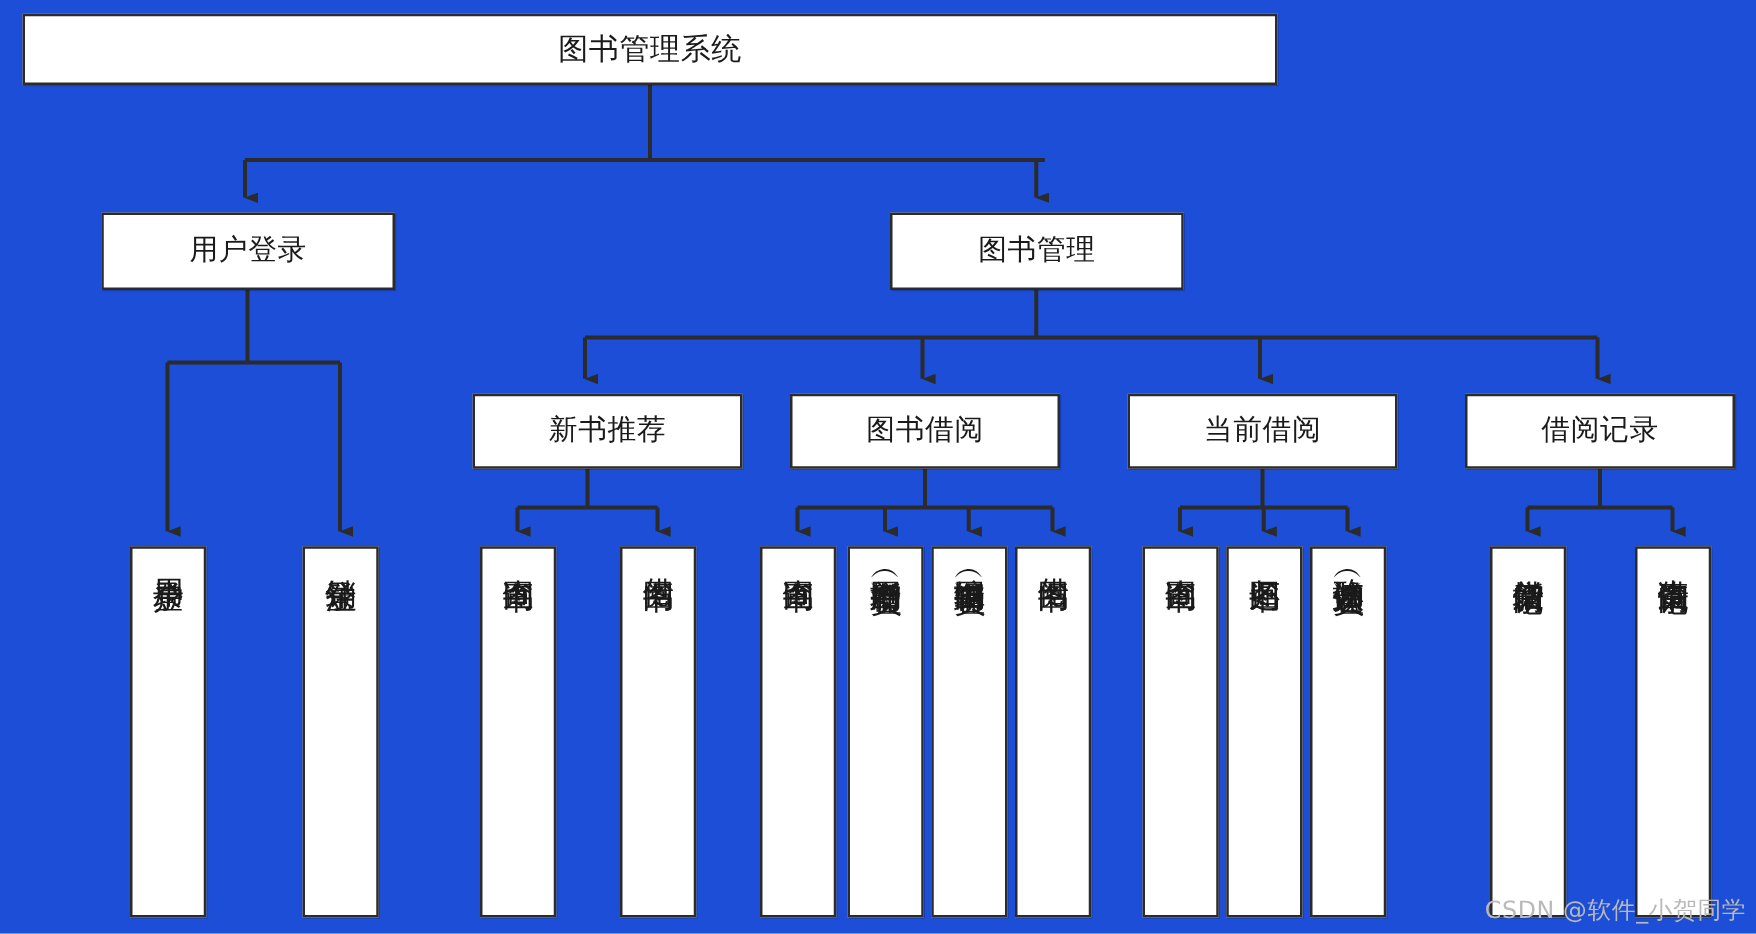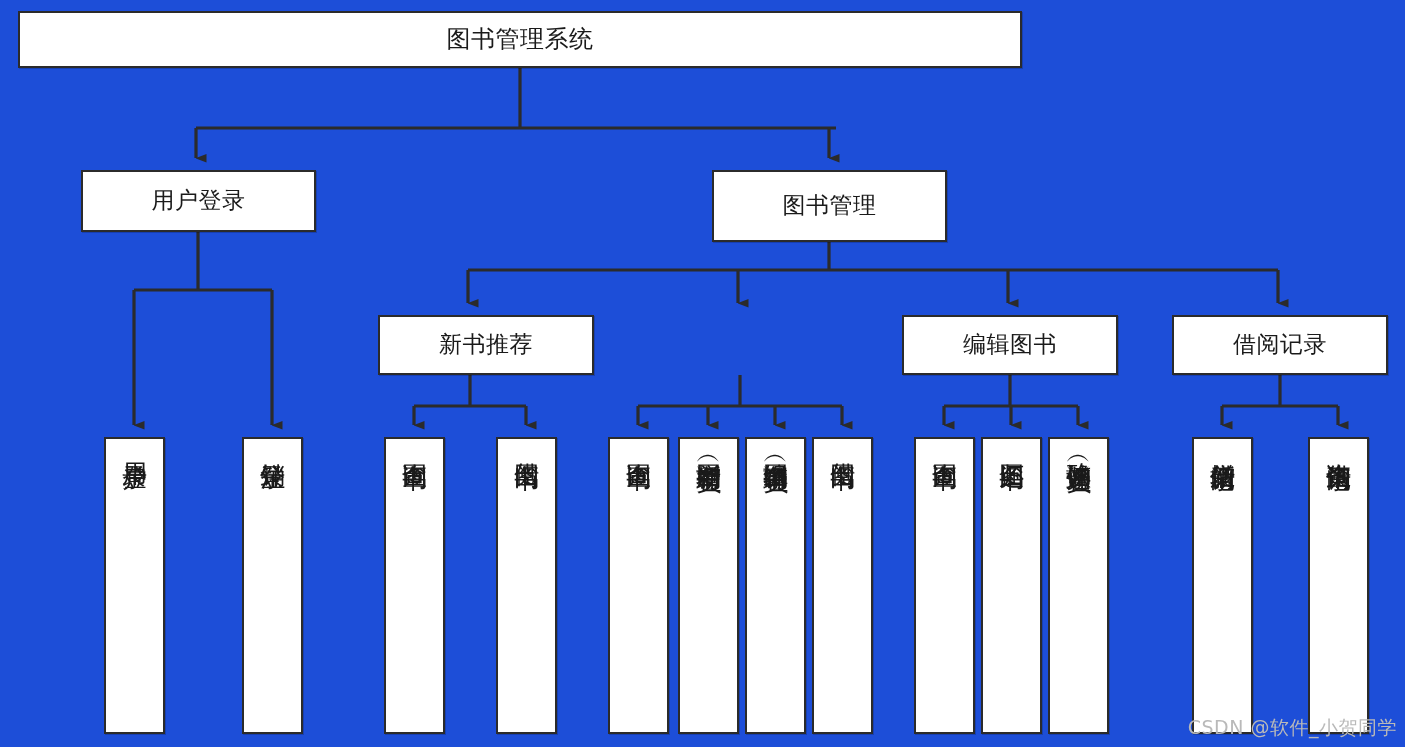--- a/index.html
+++ b/index.html
@@ -125,29 +125,32 @@
     </g>
   </svg>
 
   <div class="node root" style="left:18px; top:11px; width:1004px; height:57px;">
     <span class="label">图书管理系统</span>
   </div>
 
   <div class="node" style="left:81px; top:170px; width:235px; height:62px;">
     <span class="label">用户登录</span>
   </div>
-  <div class="node" style="left:712px; top:170px; width:235px; height:72px;">
+  <div class="node" style="left:712px; top:170px; width:235px; height:62px;">
     <span class="label">图书管理</span>
   </div>
 
   <div class="node" style="left:378px; top:315px; width:216px; height:60px;">
     <span class="label">新书推荐</span>
   </div>
+  <div class="node" style="left:632px; top:315px; width:216px; height:60px;">
+    <span class="label">图书借阅</span>
+  </div>
   <div class="node" style="left:902px; top:315px; width:216px; height:60px;">
-    <span class="label">编辑图书</span>
+    <span class="label">当前借阅</span>
   </div>
   <div class="node" style="left:1172px; top:315px; width:216px; height:60px;">
     <span class="label">借阅记录</span>
   </div>
 
   <div class="node vertical" style="left:104px; top:437px; width:61px; height:297px;">
     <span class="label">用户登录</span>
   </div>
   <div class="node vertical" style="left:242px; top:437px; width:61px; height:297px;">
     <span class="label">注销登录</span>

